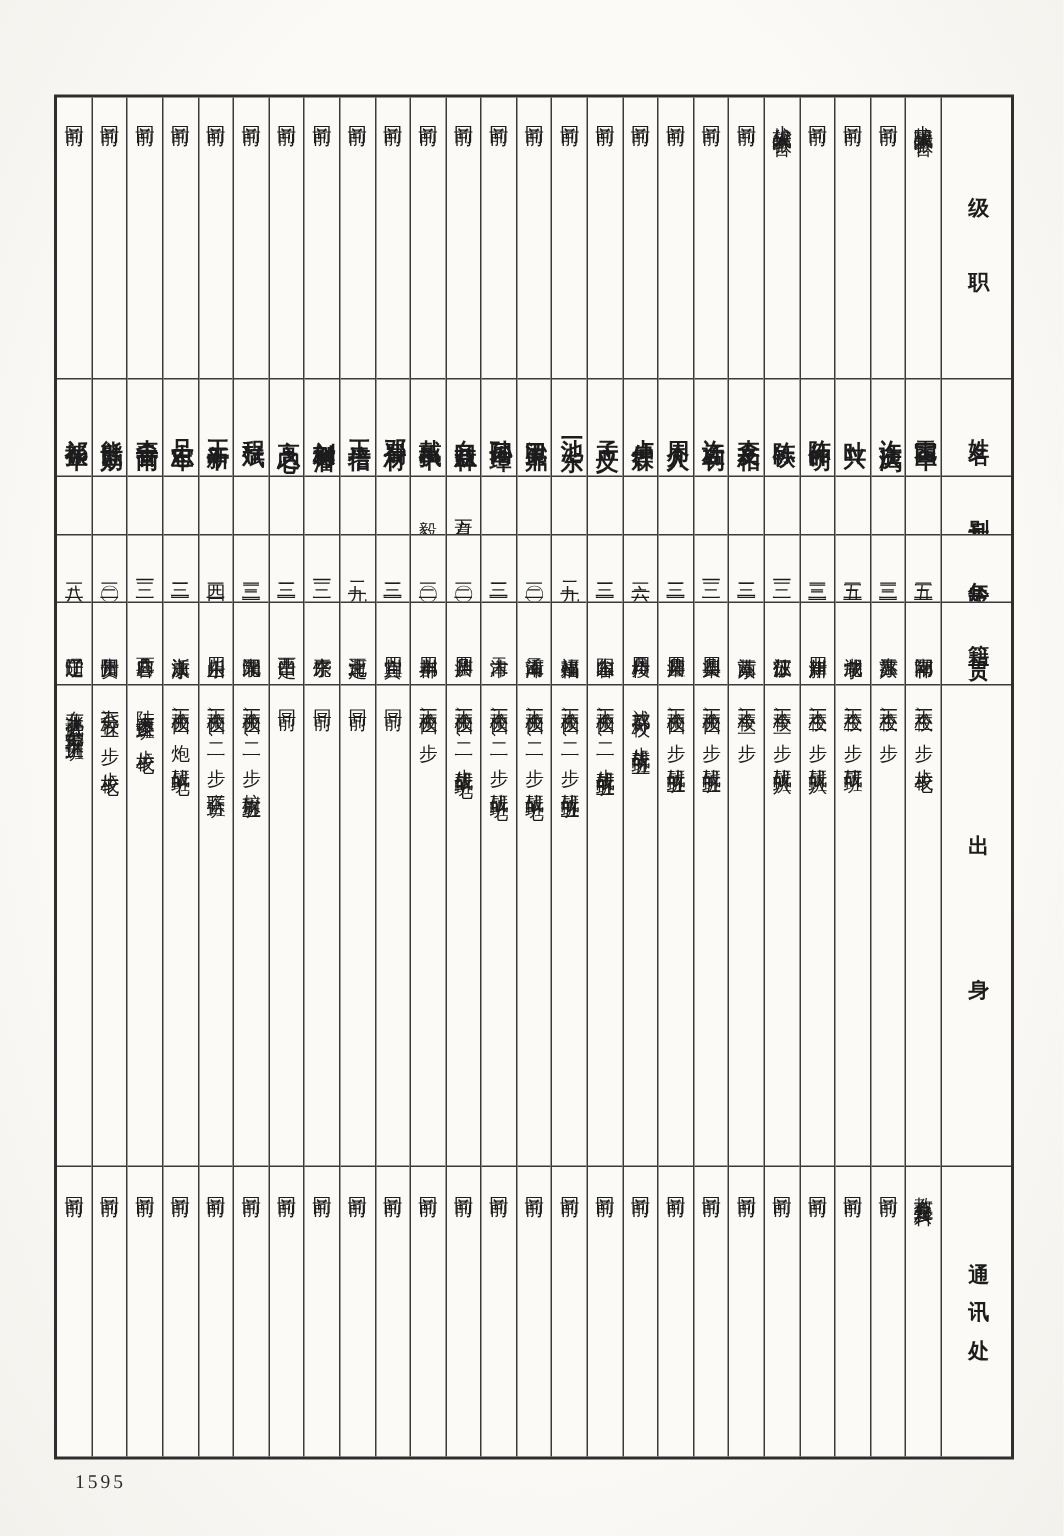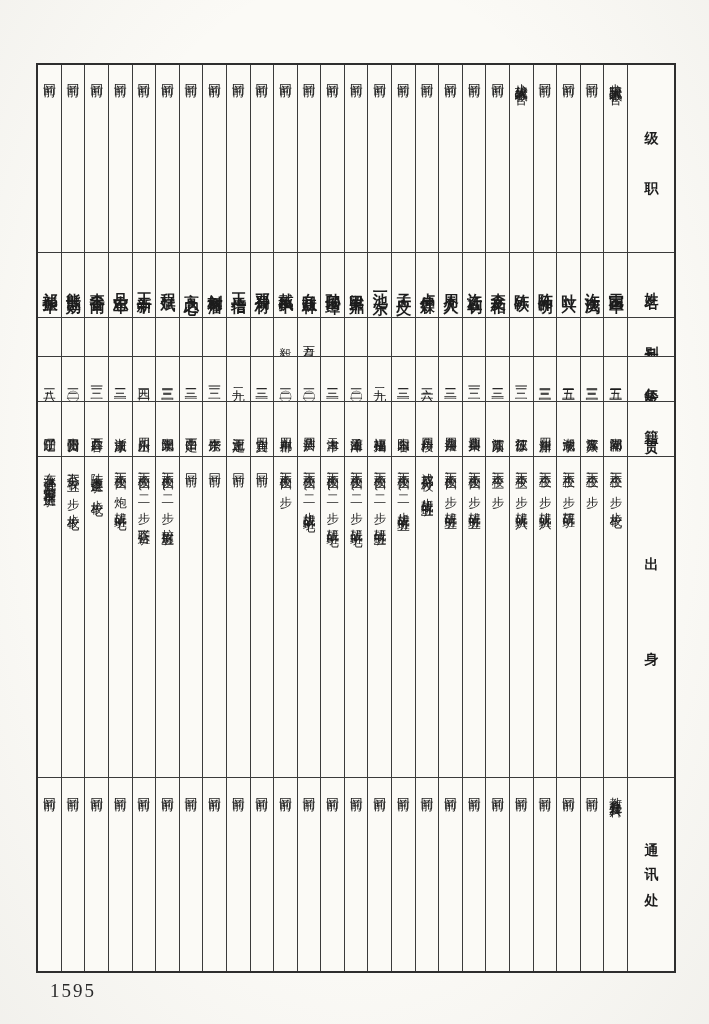--- a/index.html
+++ b/index.html
@@ -57,21 +57,21 @@
   .header-col .cell{font-size:14px;font-weight:600;}
   .h-rank{letter-spacing:51px;padding-top:55px;}
   .h-name{justify-content:center;letter-spacing:4px;}
   .h-alias{justify-content:center;letter-spacing:2px;}
   .h-age{justify-content:center;letter-spacing:2px;}
   .h-native{justify-content:center;letter-spacing:10px;}
   .h-background{letter-spacing:96px;padding-top:88px;}
   .h-contact{letter-spacing:26px;padding-top:52px;}
   .page-number{
     position:absolute;left:50px;top:980px;
-    font-size:19px;letter-spacing:2px;color:#2a2a2a;
+    font-size:13px;letter-spacing:2px;color:#2a2a2a;
     font-family:"Liberation Serif","DejaVu Serif",serif;
   }
 </style>
 </head>
 <body>
 
 <div class="page-vignette"></div>
 
 <div class="roster-table" id="roster-table">
   <div class="col header-col">

